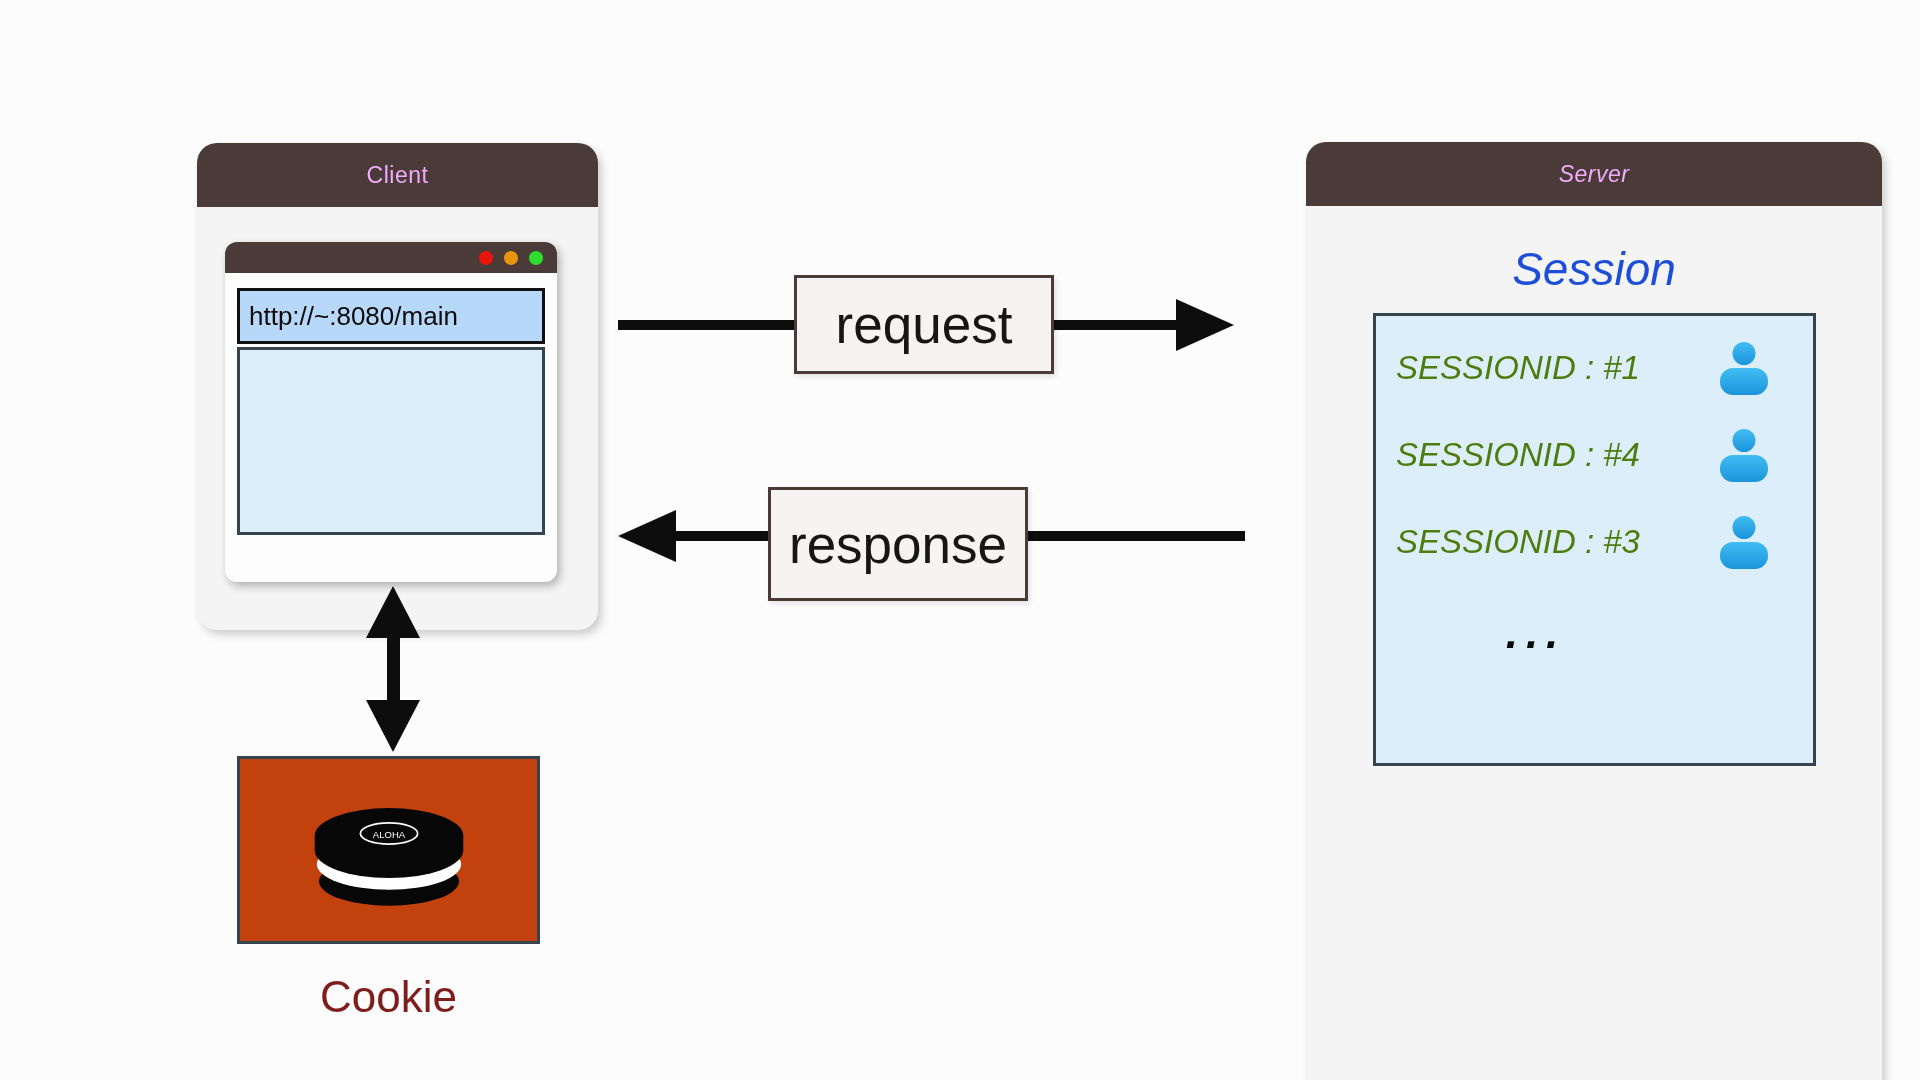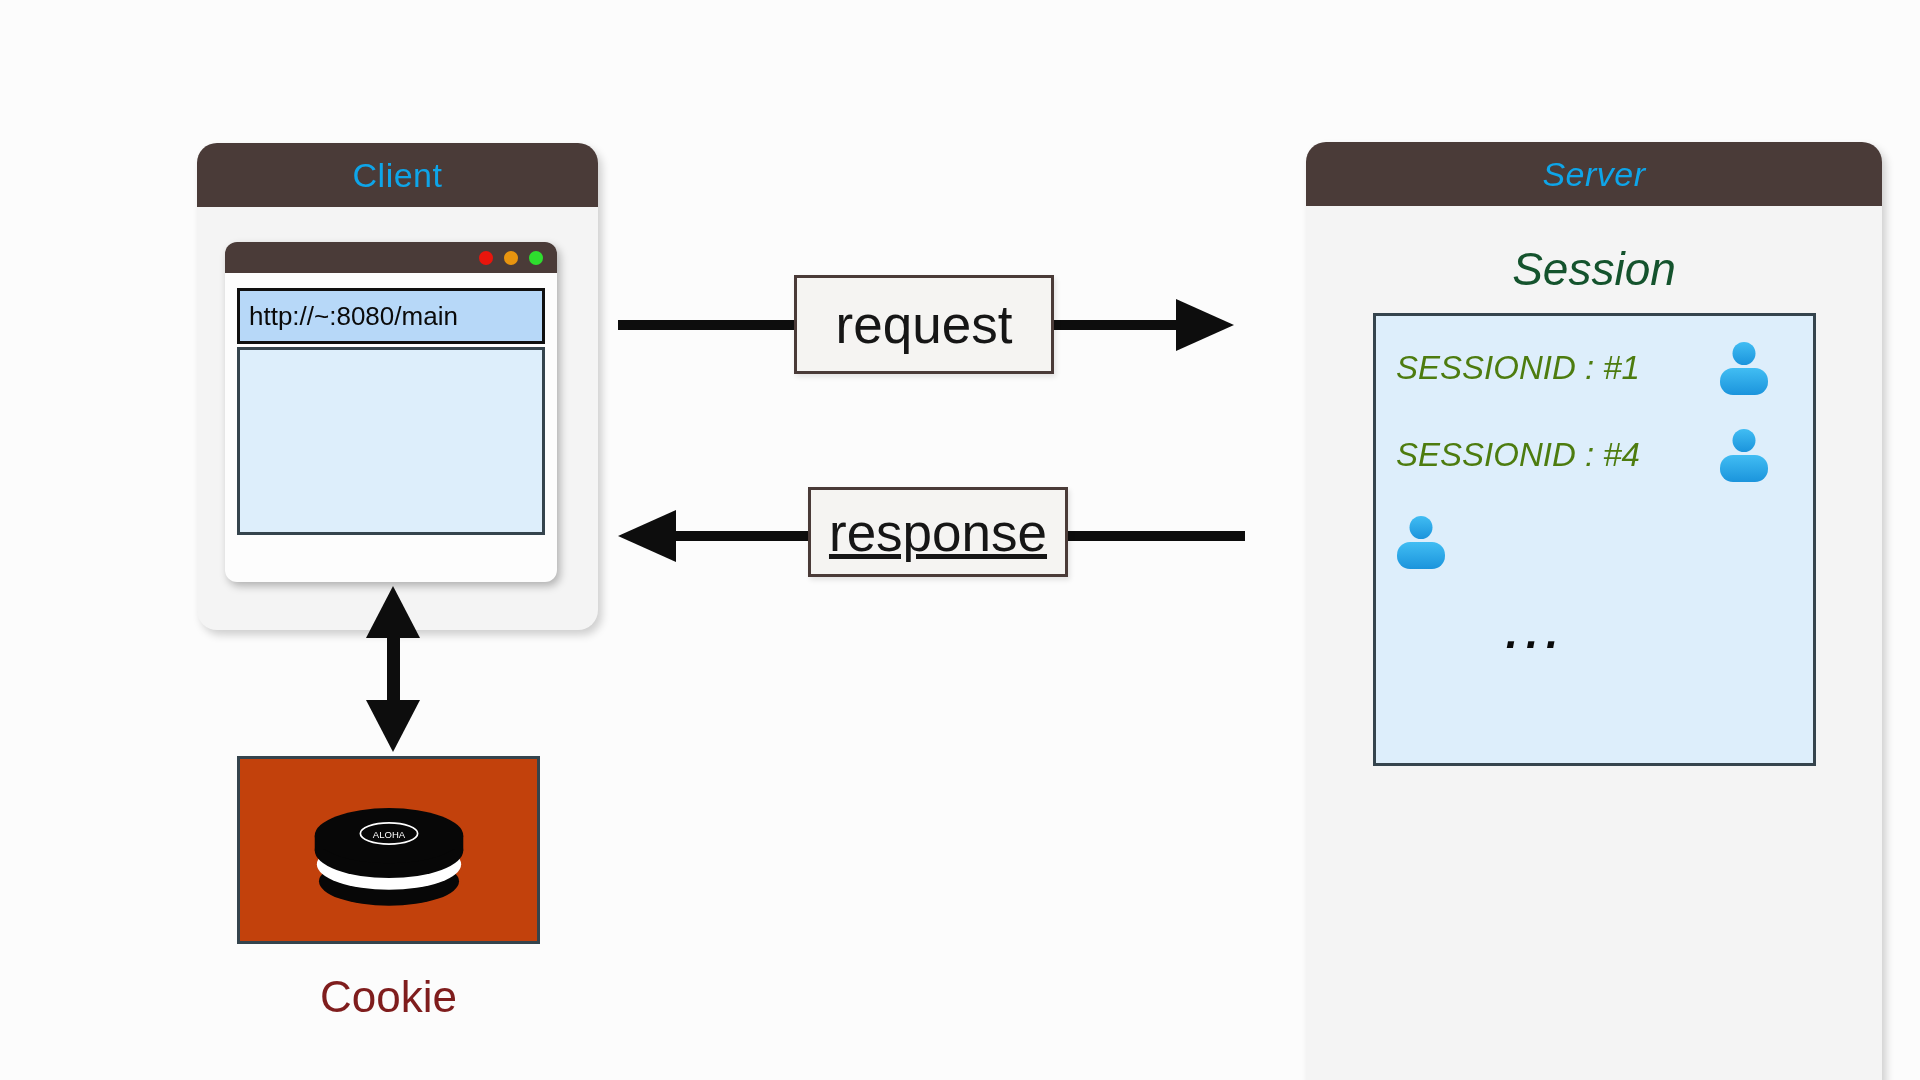--- a/index.html
+++ b/index.html
@@ -11,21 +11,21 @@
     color:#111;
   }
   
   .panel{
     position:absolute;background:#f4f4f4;border-radius:20px;
     box-shadow:4px 5px 9px rgba(0,0,0,0.18);
   }
   .panel-header{
     height:64px;background:#4a3b38;border-radius:20px 20px 0 0;
     display:flex;align-items:center;justify-content:center;
-    color:#0ea5e9;font-size:34px;letter-spacing:.5px;
+    color:#f0abfc;font-size:23px;letter-spacing:.5px;
   }
   .client-panel{left:197px;top:143px;width:401px;height:487px;}
   .server-panel{left:1306px;top:142px;width:576px;height:972px;font-style:italic;}
 
   
   .browser{
     position:absolute;left:28px;top:99px;width:332px;height:340px;
     background:#fdfdfd;border-radius:12px;
     box-shadow:3px 4px 8px rgba(0,0,0,0.28);
   }
@@ -81,26 +81,26 @@
     border-right:58px solid #0d0d0d;}
   .label-box{
     position:absolute;width:260px;height:99px;z-index:2;
     background:#f5f4f2;border:3px solid #4a3b38;
     display:flex;align-items:center;justify-content:center;
     font-size:53px;color:#161616;
     box-shadow:2px 3px 5px rgba(0,0,0,0.10);
     text-align:right;
   }
   .request-box{left:794px;top:275px;}
-  .response-box{left:808px;top:487px;height:90px;text-decoration:underline;}
+  .response-box{left:768px;top:487px;height:114px;}
 
   
   .session-title{
     position:absolute;left:0;top:100px;width:100%;
-    text-align:center;font-size:46px;color:#14532d;
+    text-align:center;font-size:46px;color:#1d4ed8;
   }
   .session-box{
     position:absolute;left:67px;top:171px;width:443px;height:453px;
     background:#ddeefb;border:3px solid #35444d;
     padding:8px 44px 0 20px;
   }
   .session-row{
     height:87px;display:flex;align-items:center;justify-content:space-between;
     font-size:33px;color:#4d7c0f;white-space:nowrap;
   }
@@ -185,20 +185,21 @@
             <stop offset="0" stop-color="#41bdf3"></stop>
                 <stop offset="1" stop-color="#1b94dc"></stop>
           </linearGradient>
             </defs>
           <circle cx="25" cy="12.5" r="11.5" fill="url(#pg2)"></circle>
           <rect x="1" y="27" width="48" height="27" rx="13" fill="url(#pg2)"></rect>
         </svg>
       </div>
 
       <div class="session-row">
+        <span>SESSIONID : #3</span>
         <svg class="person" viewBox="0 0 50 54" aria-hidden="true">
           <defs>
               <linearGradient id="pg3" x1="0" y1="0" x2="0" y2="1">
             <stop offset="0" stop-color="#41bdf3"></stop>
                 <stop offset="1" stop-color="#1b94dc"></stop>
           </linearGradient>
             </defs>
           <circle cx="25" cy="12.5" r="11.5" fill="url(#pg3)"></circle>
           <rect x="1" y="27" width="48" height="27" rx="13" fill="url(#pg3)"></rect>
         </svg>

